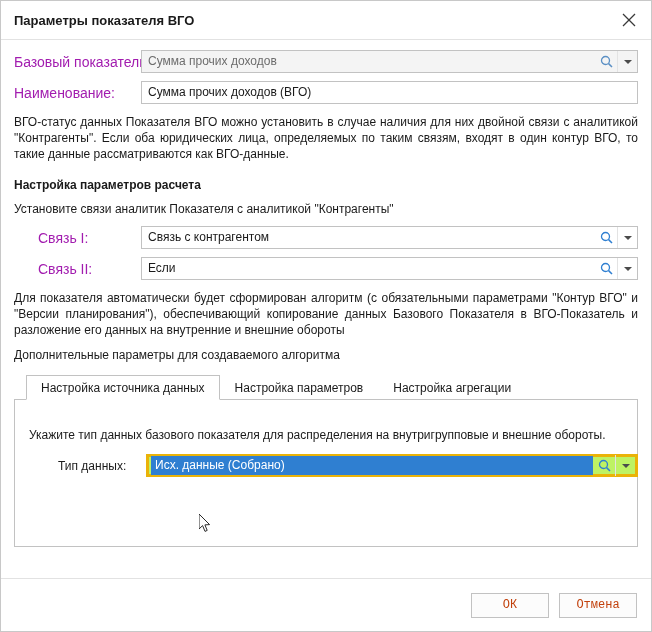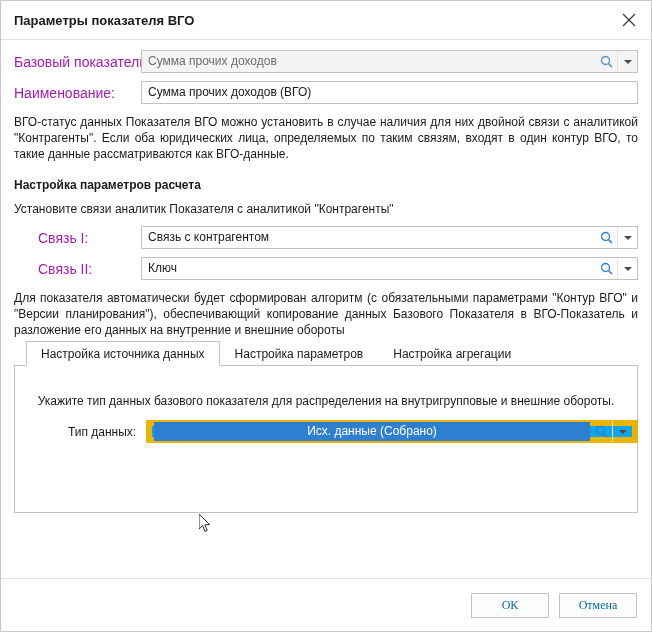--- a/index.html
+++ b/index.html
@@ -143,21 +143,20 @@
     margin: 6px 0 10px 0;
   }
   .plain2 {
     font-size: 12px;
     margin: 10px 0 12px 0;
   }
 
   
   .tabs-wrap {
     margin-top: 2px;
-    text-align: center;
   }
   .tabstrip {
     display: flex;
     align-items: flex-end;
     height: 26px;
     padding-left: 12px;
   }
   .tab {
     height: 25px;
     line-height: 25px;
@@ -198,22 +197,22 @@
     width: 88px;
     flex: 0 0 88px;
     font-size: 12px;
     margin-left: 29px;
   }
   .tp-field {
     width: 492px;
     flex: 0 0 492px;
     height: 23px;
     box-sizing: border-box;
-    border: 6px solid #eab308;
-    background: #0ea5e9;
+    border: 3px solid #eab308;
+    background: #bef264;
     display: flex;
     align-items: center;
   }
   .tp-field .val {
     flex: 1;
     margin: 1px 0 1px 2px;
     padding: 0 4px;
     font-size: 12px;
     line-height: 19px;
     white-space: nowrap;
@@ -242,22 +241,22 @@
     gap: 10px;
     background: #ffffff;
   }
   .btn {
     min-width: 78px;
     height: 25px;
     box-sizing: border-box;
     border: 1px solid #c2c2c2;
     background: #fcfcfc;
     font-size: 12px;
-    font-family: Liberation Serif, serif;
-    color: #0369a1;
+    font-family: Liberation Mono, monospace;
+    color: #c2410c;
     cursor: pointer;
     padding: 0 14px;
   }
 </style>
 </head>
 <body>
 
 <div class="window">
 
   <div class="titlebar">
@@ -313,35 +312,36 @@
         </div>
         <div class="fbtn arrow">
           <span class="caret"></span>
         </div>
       </div>
     </div>
 
     <div class="row">
       <div class="lbl lbl-col-indent">Связь II:</div>
       <div class="field">
-        <div class="val">Ключ</div>
+        <div class="val">Если</div>
         <div class="fbtn">
           <svg width="13" height="13" viewBox="0 0 13 13">
             <circle cx="5.5" cy="5.5" r="4" fill="none" stroke="#2f7fd1" stroke-width="1.3"></circle>
             <line x1="8.6" y1="8.6" x2="12" y2="12" stroke="#2f7fd1" stroke-width="1.5"></line>
           </svg>
         </div>
         <div class="fbtn arrow">
           <span class="caret"></span>
         </div>
       </div>
     </div>
 
     <div class="para">Для показателя автоматически будет сформирован алгоритм (с обязательными параметрами "Контур ВГО" и "Версии планирования"),  обеспечивающий копирование данных Базового Показателя в ВГО-Показатель и разложение его данных на внутренние и внешние обороты</div>
 
+    <div class="plain2">Дополнительные параметры для создаваемого алгоритма</div>
 
     <div class="tabs-wrap">
       <div class="tabstrip">
         <div class="tab active">Настройка источника данных</div>
         <div class="tab">Настройка параметров</div>
         <div class="tab">Настройка агрегации</div>
       </div>
       <div class="tabpanel">
         <div class="tab-desc">Укажите тип данных базового показателя для распределения на внутригрупповые и внешние обороты.</div>
         <div class="tp-row">

